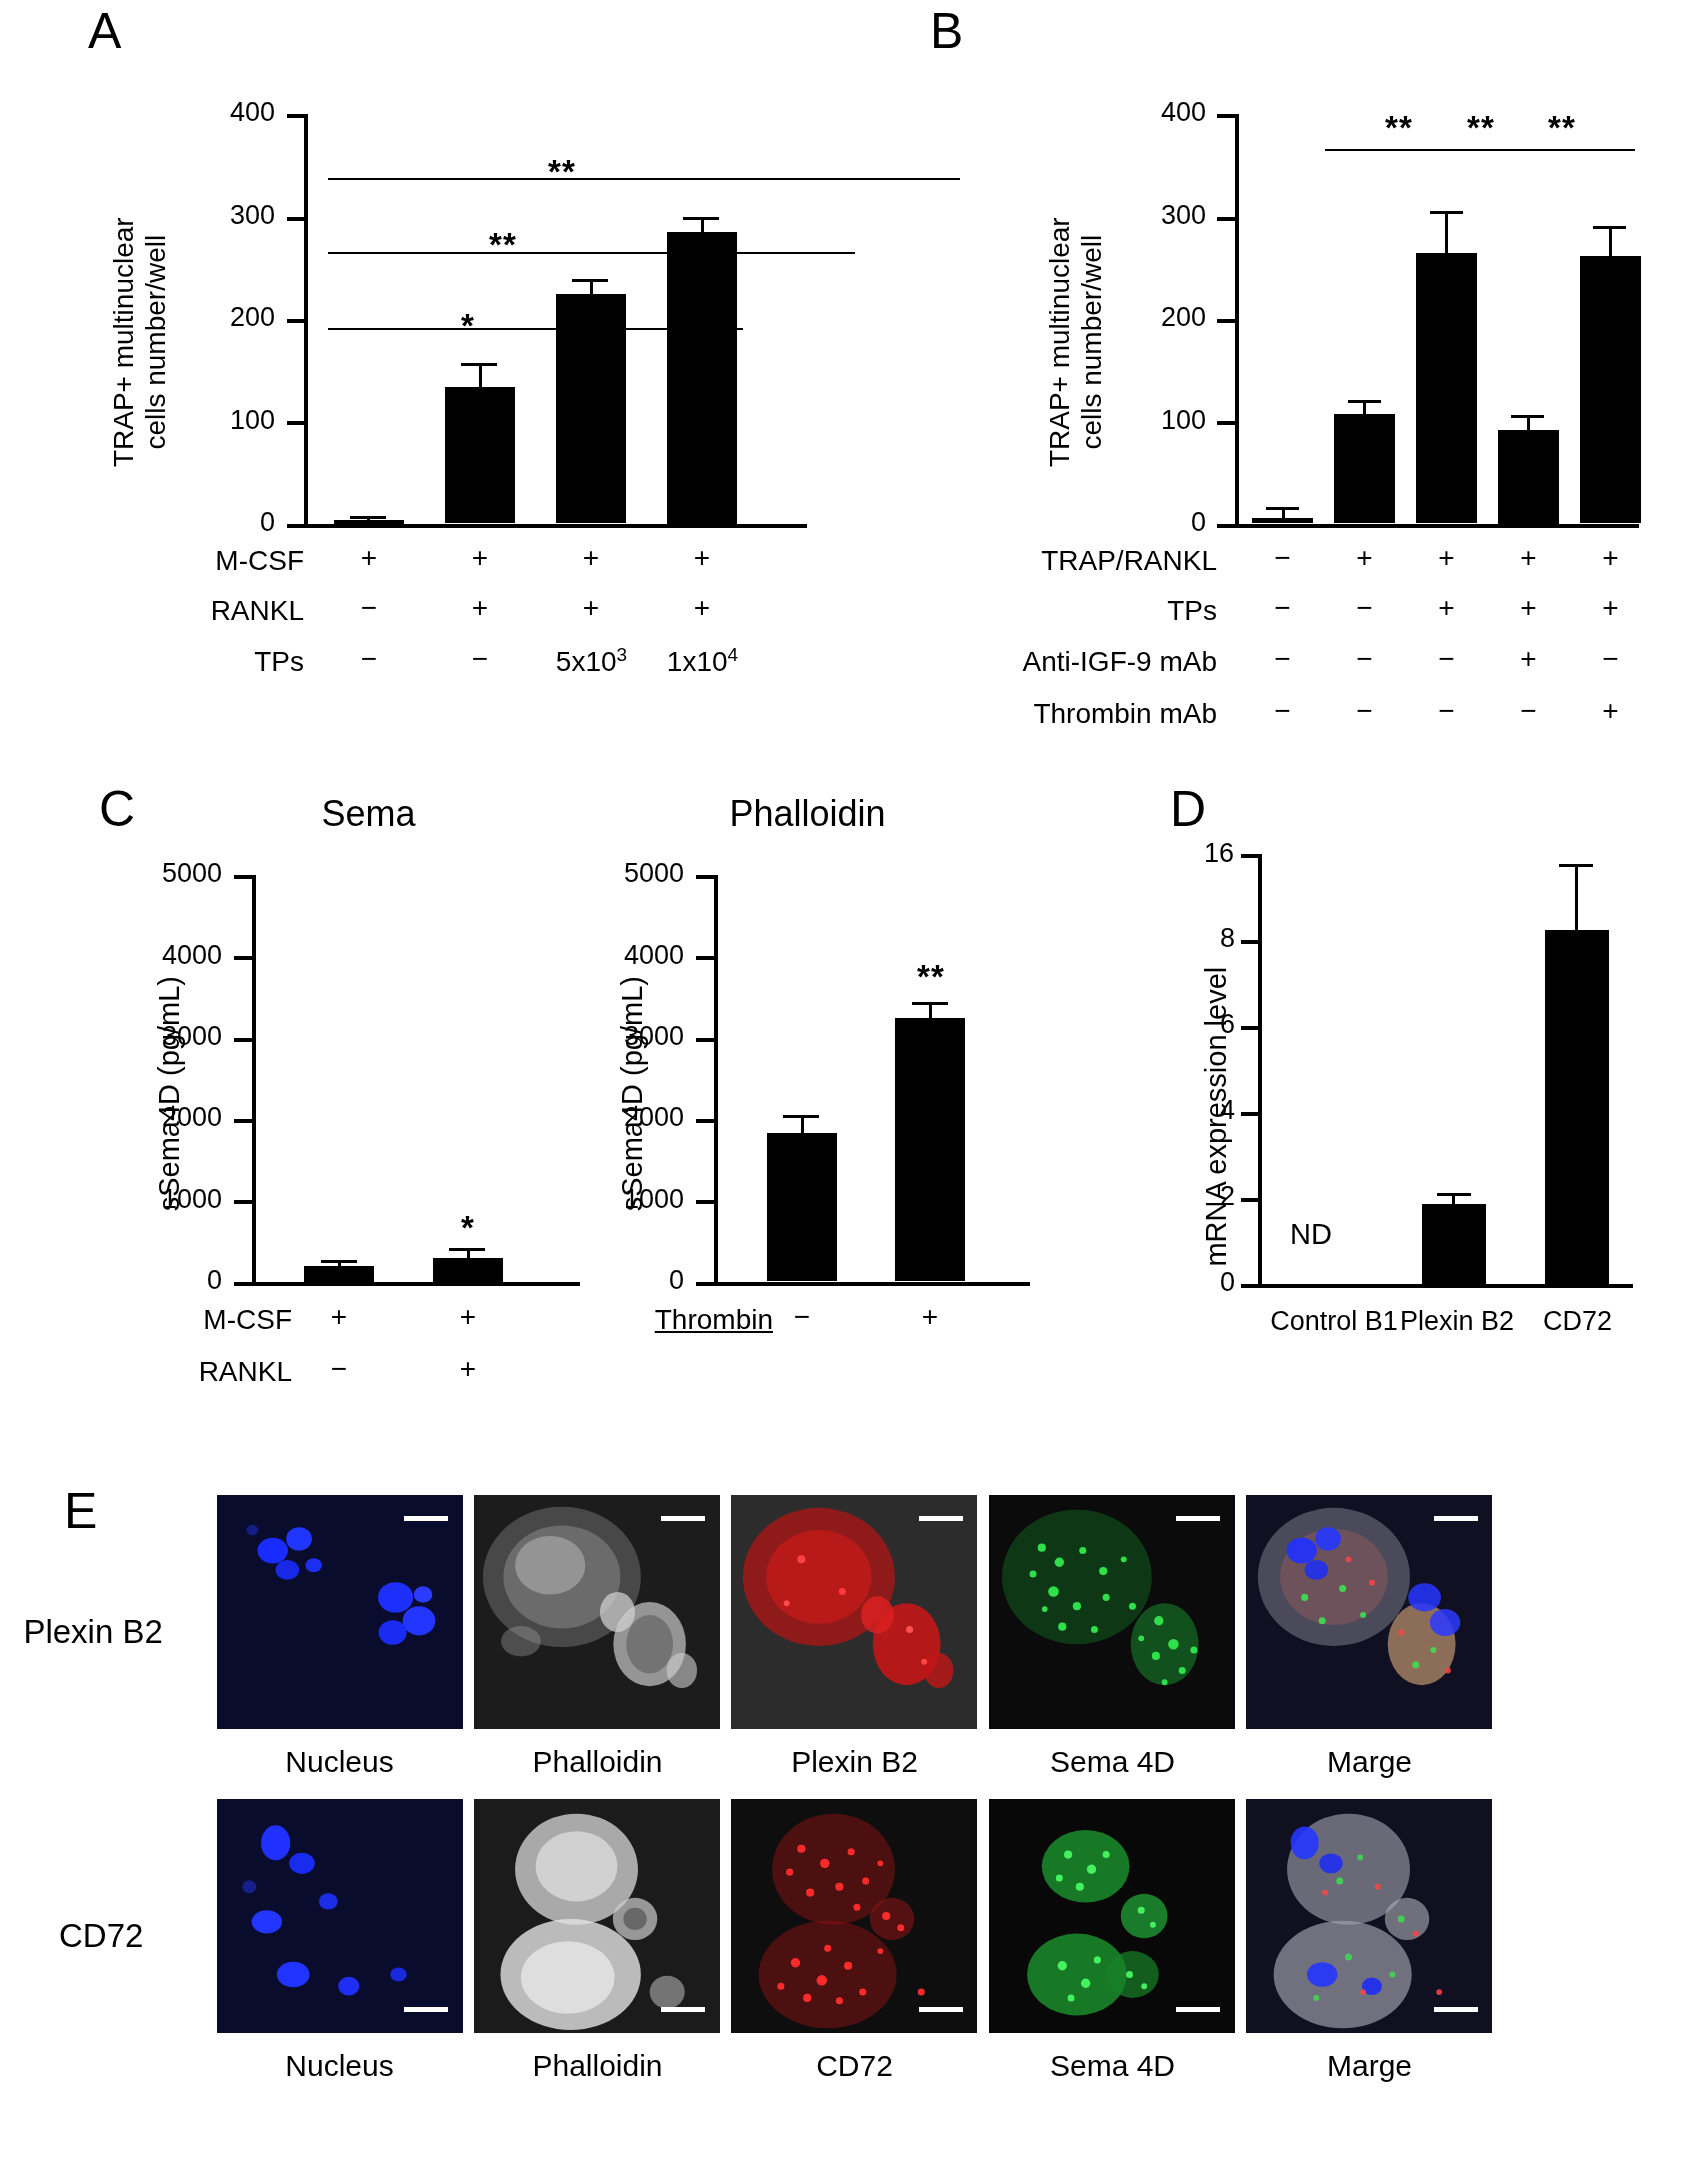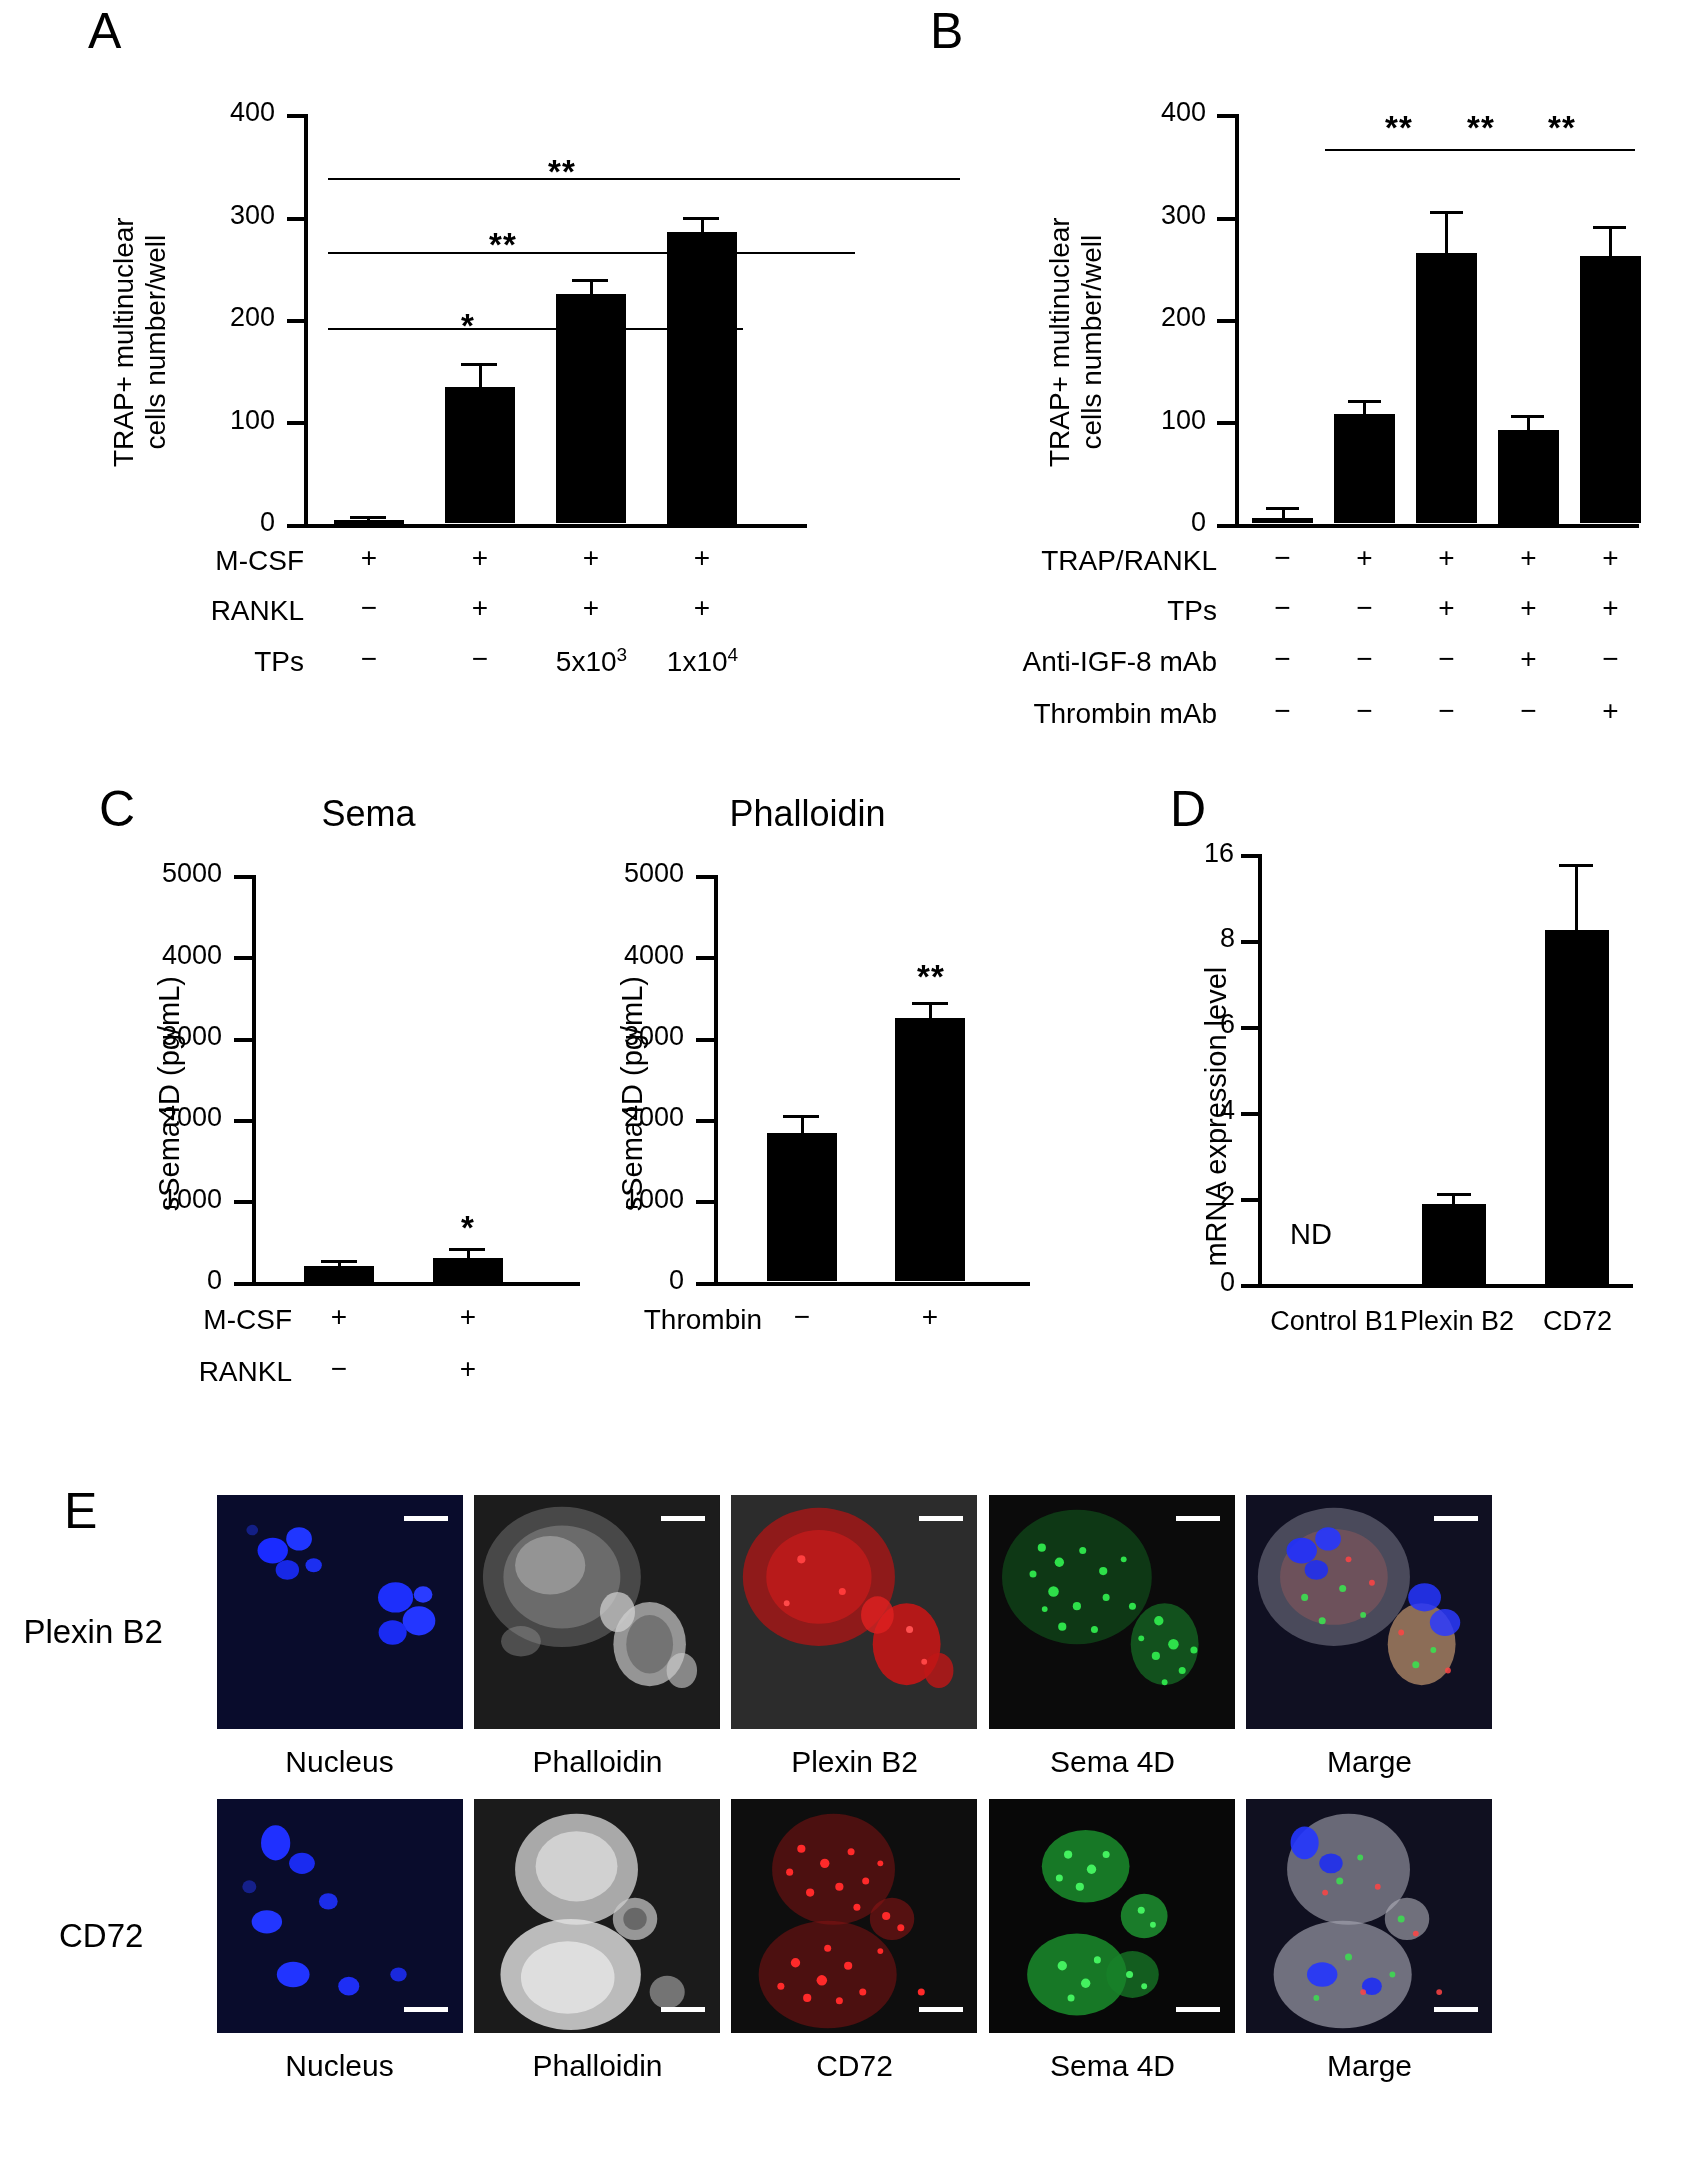--- a/index.html
+++ b/index.html
@@ -236,21 +236,21 @@
 <div class="row-val" style="left:1498px; top:544px; width:61px;">+</div>
 <div class="row-val" style="left:1580px; top:544px; width:61px;">+</div>
 
 <div class="row-label" style="left:960px; top:597px; width:257px;">TPs</div>
 <div class="row-val" style="left:1252px; top:594px; width:61px;">−</div>
 <div class="row-val" style="left:1334px; top:594px; width:61px;">−</div>
 <div class="row-val" style="left:1416px; top:594px; width:61px;">+</div>
 <div class="row-val" style="left:1498px; top:594px; width:61px;">+</div>
 <div class="row-val" style="left:1580px; top:594px; width:61px;">+</div>
 
-<div class="row-label" style="left:901px; top:648px; width:316px;">Anti-IGF-8 mAb</div>
+<div class="row-label" style="left:901px; top:648px; width:316px;">Anti-IGF-9 mAb</div>
 <div class="row-val" style="left:1252px; top:645px; width:61px;">−</div>
 <div class="row-val" style="left:1334px; top:645px; width:61px;">−</div>
 <div class="row-val" style="left:1416px; top:645px; width:61px;">−</div>
 <div class="row-val" style="left:1498px; top:645px; width:61px;">+</div>
 <div class="row-val" style="left:1580px; top:645px; width:61px;">−</div>
 
 <div class="row-label" style="left:901px; top:700px; width:316px;">Thrombin mAb</div>
 <div class="row-val" style="left:1252px; top:697px; width:61px;">−</div>
 <div class="row-val" style="left:1334px; top:697px; width:61px;">−</div>
 <div class="row-val" style="left:1416px; top:697px; width:61px;">−</div>
@@ -318,21 +318,21 @@
 <div class="bar" style="left:767px; top:1133px; width:70px; height:148px;"></div>
 <div class="errbar-v" style="left:801px; top:1117px; height:19px;"></div>
 <div class="errbar-cap" style="left:783px; top:1115px; width:36px;"></div>
 
 <div class="bar" style="left:895px; top:1018px; width:70px; height:263px;"></div>
 <div class="errbar-v" style="left:929px; top:1003px; height:17px;"></div>
 <div class="errbar-cap" style="left:912px; top:1002px; width:36px;"></div>
 
 <div class="sig-star" style="left:884px; top:960px; width:94px; text-align:center;">**</div>
 
-<div class="row-label" style="left:522px; top:1306px; width:240px;">Thrombin</div>
+<div class="row-label" style="left:533px; top:1306px; width:240px;text-decoration:underline;">Thrombin</div>
 <div class="row-val" style="left:767px; top:1303px; width:70px;">−</div>
 <div class="row-val" style="left:895px; top:1303px; width:70px;">+</div>
 
 <div class="panel-letter" style="left:1170px; top:784px;">D</div>
 
 <div class="ylabel" style="left:1012px; top:1100px; width:410px; font-size:29px; transform:rotate(-90deg);">mRNA expression level</div>
 
 <div class="axis-line" style="left:1258px; top:854px; width:3.5px; height:433px;"></div>
 <div class="axis-line" style="left:1258px; top:1284px; width:375px; height:3.5px;"></div>
 

